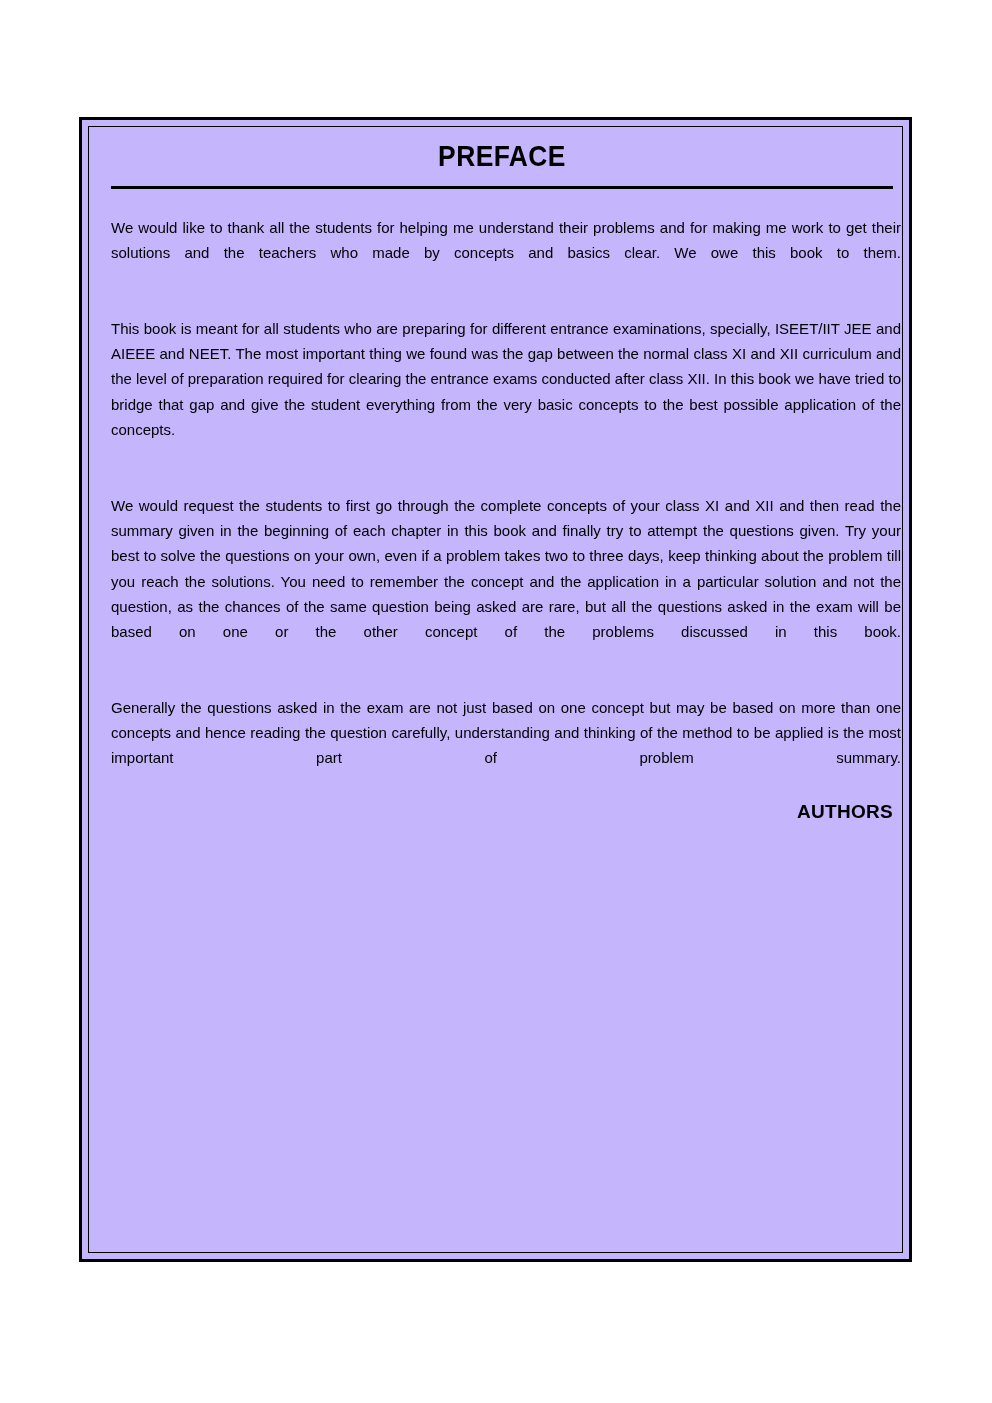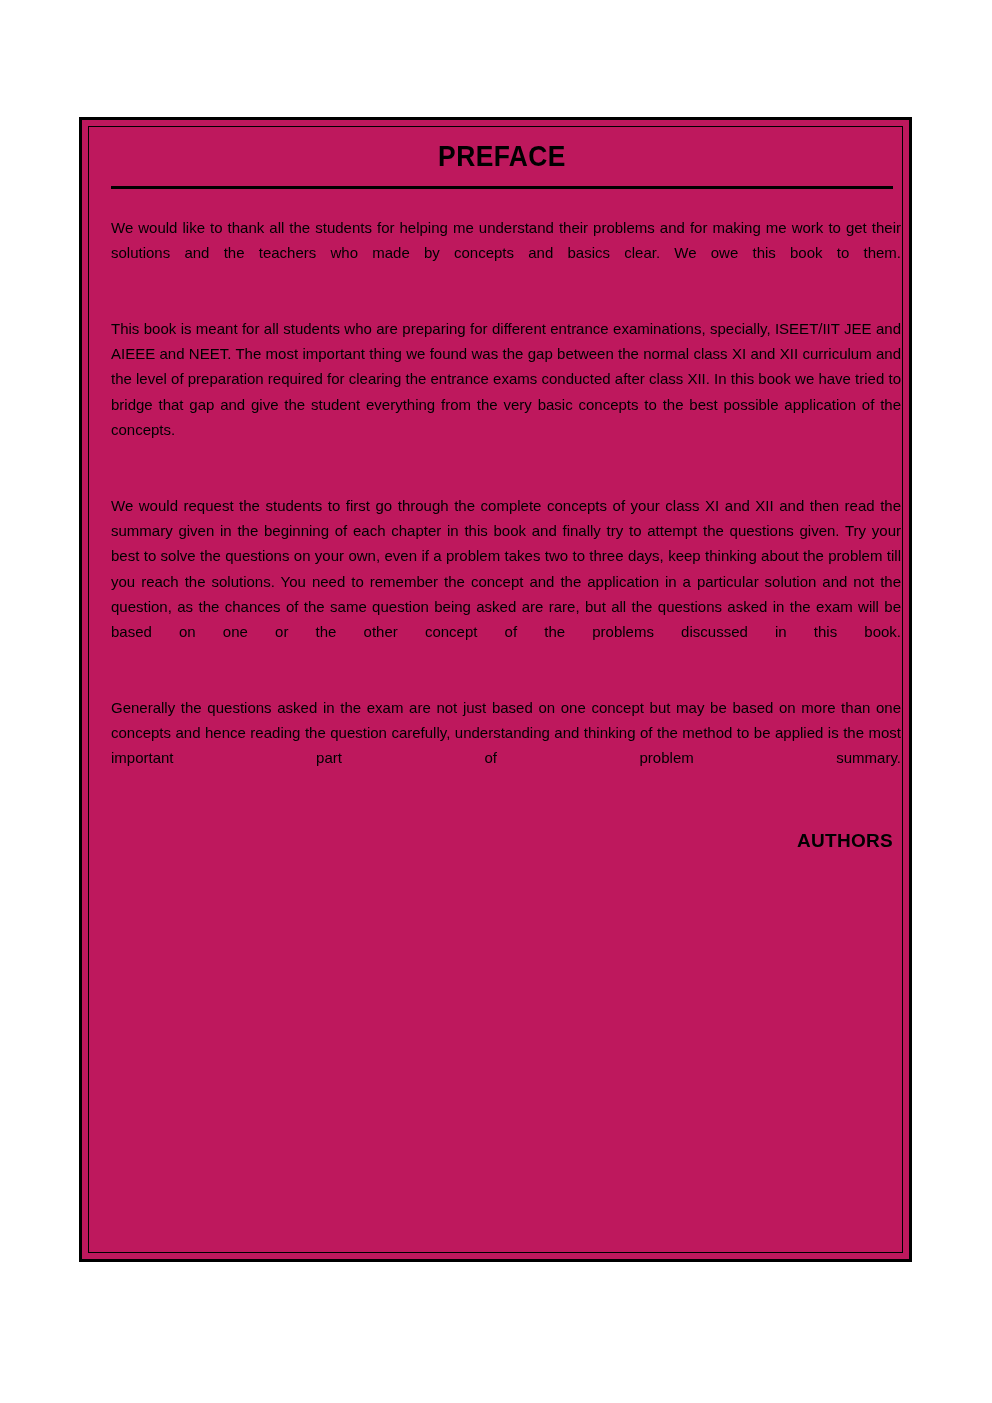--- a/index.html
+++ b/index.html
@@ -28,21 +28,21 @@
 
   
   .border-outer {
     position: absolute;
     left: 79px;
     top: 117px;
     width: 833px;
     height: 1145px;
     border: 3px solid #000000;
     box-sizing: border-box;
-    background: #be185d;
+    background: #c4b5fd;
   }
   
   .border-inner {
     position: absolute;
     left: 6px;
     top: 6px;
     right: 6px;
     bottom: 6px;
     border: 1px solid #000000;
     box-sizing: border-box;
@@ -94,21 +94,21 @@
     margin-bottom: 0;
   }
   
   .body-text p::after {
     content: "";
     display: inline-block;
     width: 100%;
   }
 
   .signature {
-    margin-top: 34px;
+    margin-top: 5px;
     width: 782px;
     text-align: right;
     font-weight: bold;
     font-size: 19px;
     letter-spacing: 0.3px;
   }
 </style>
 </head>
 <body>
 

